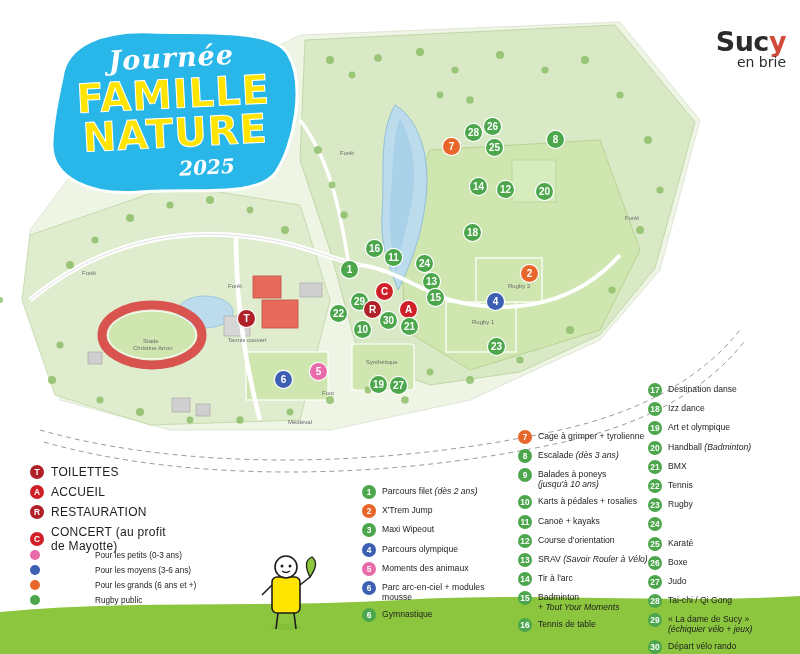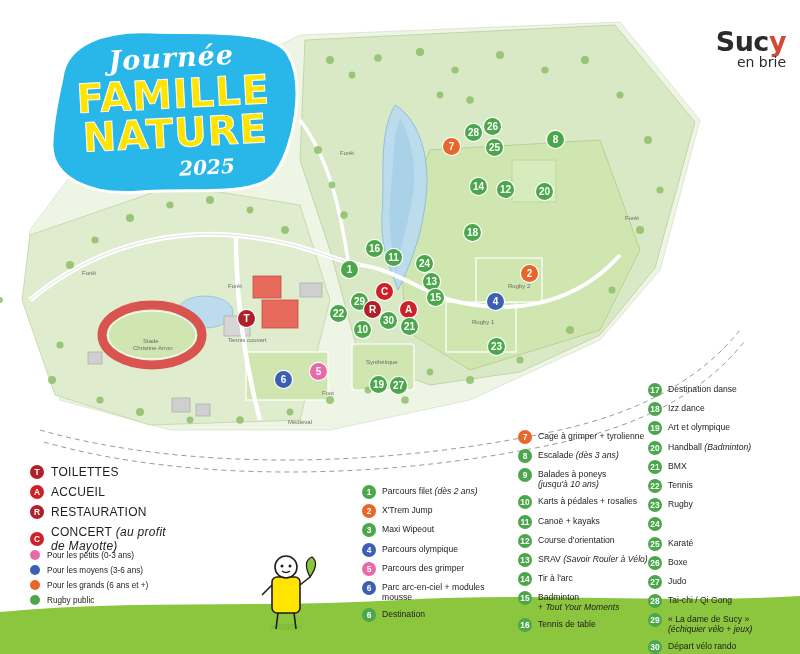--- a/index.html
+++ b/index.html
@@ -86,21 +86,21 @@
   }
   .legend-row .dot{
     flex:0 0 auto;width:14px;height:14px;border-radius:50%;
     color:#fff;font-size:8.4px;font-weight:bold;
     display:flex;align-items:center;justify-content:center;
     margin-right:6px;font-family:"Liberation Sans", sans-serif;
   }
   .legend-row .txt{padding-top:2px;line-height:1.15;}
   .legend-row .txt em{font-style:italic;}
 
-  .small-dot-row{display:flex;align-items:center;margin-bottom:5px;}
+  .small-dot-row{display:flex;align-items:center;margin-bottom:5px;gap:48px;}
   .small-dot-row .sdot{
     width:10px;height:10px;border-radius:50%;margin-right:7px;flex:0 0 auto;
   }
   .small-dot-row .stxt{font-size:8.2px;color:#1d1d1b;}
 
   .svc-row{display:flex;align-items:center;margin-bottom:6px;}
   .svc-row .sd{
     width:14px;height:14px;border-radius:50%;margin-right:7px;flex:0 0 auto;
     color:#fff;font-size:8.4px;font-weight:bold;
     display:flex;align-items:center;justify-content:center;
@@ -289,21 +289,21 @@
         <div class="svc-row">
           <div class="sd" style="background: rgb(207, 32, 39);">A</div>
           <div class="st">ACCUEIL</div>
         </div>
         <div class="svc-row">
           <div class="sd" style="background: rgb(176, 32, 40);">R</div>
           <div class="st">RESTAURATION</div>
         </div>
         <div class="svc-row">
           <div class="sd" style="background: rgb(207, 32, 39);">C</div>
-          <div class="st">CONCERT <span style="font-style:italic;text-transform:none;">(au profit de Mayotte)</span></div>
+          <div class="st">CONCERT <span style="text-transform:none;">(au profit de Mayotte)</span></div>
         </div>
       </div>
   </div>
 
   <div class="legend" style="left:30px;top:550px;width:170px;">
     <div id="aud-list">
         <div class="small-dot-row">
           <div class="sdot" style="background: rgb(232, 106, 168);"></div>
           <div class="stxt">Pour les petits (0-3 ans)</div>
         </div>
@@ -335,29 +335,29 @@
         <div class="legend-row">
           <div class="dot m-green">3</div>
           <div class="txt">Maxi Wipeout</div>
         </div>
         <div class="legend-row">
           <div class="dot m-blue">4</div>
           <div class="txt">Parcours olympique</div>
         </div>
         <div class="legend-row">
           <div class="dot m-pink">5</div>
-          <div class="txt">Parcours des grimper</div>
+          <div class="txt">Moments des animaux</div>
         </div>
         <div class="legend-row">
           <div class="dot m-blue">6</div>
           <div class="txt">Parc arc-en-ciel + modules mousse</div>
         </div>
         <div class="legend-row">
           <div class="dot m-green">6</div>
-          <div class="txt">Destination</div>
+          <div class="txt">Gymnastique</div>
         </div>
       </div>
   </div>
 
   <div class="legend" style="left:518px;top:430px;width:135px;">
     <div id="col2">
         <div class="legend-row">
           <div class="dot m-orange">7</div>
           <div class="txt">Cage à grimper + tyrolienne</div>
         </div>

